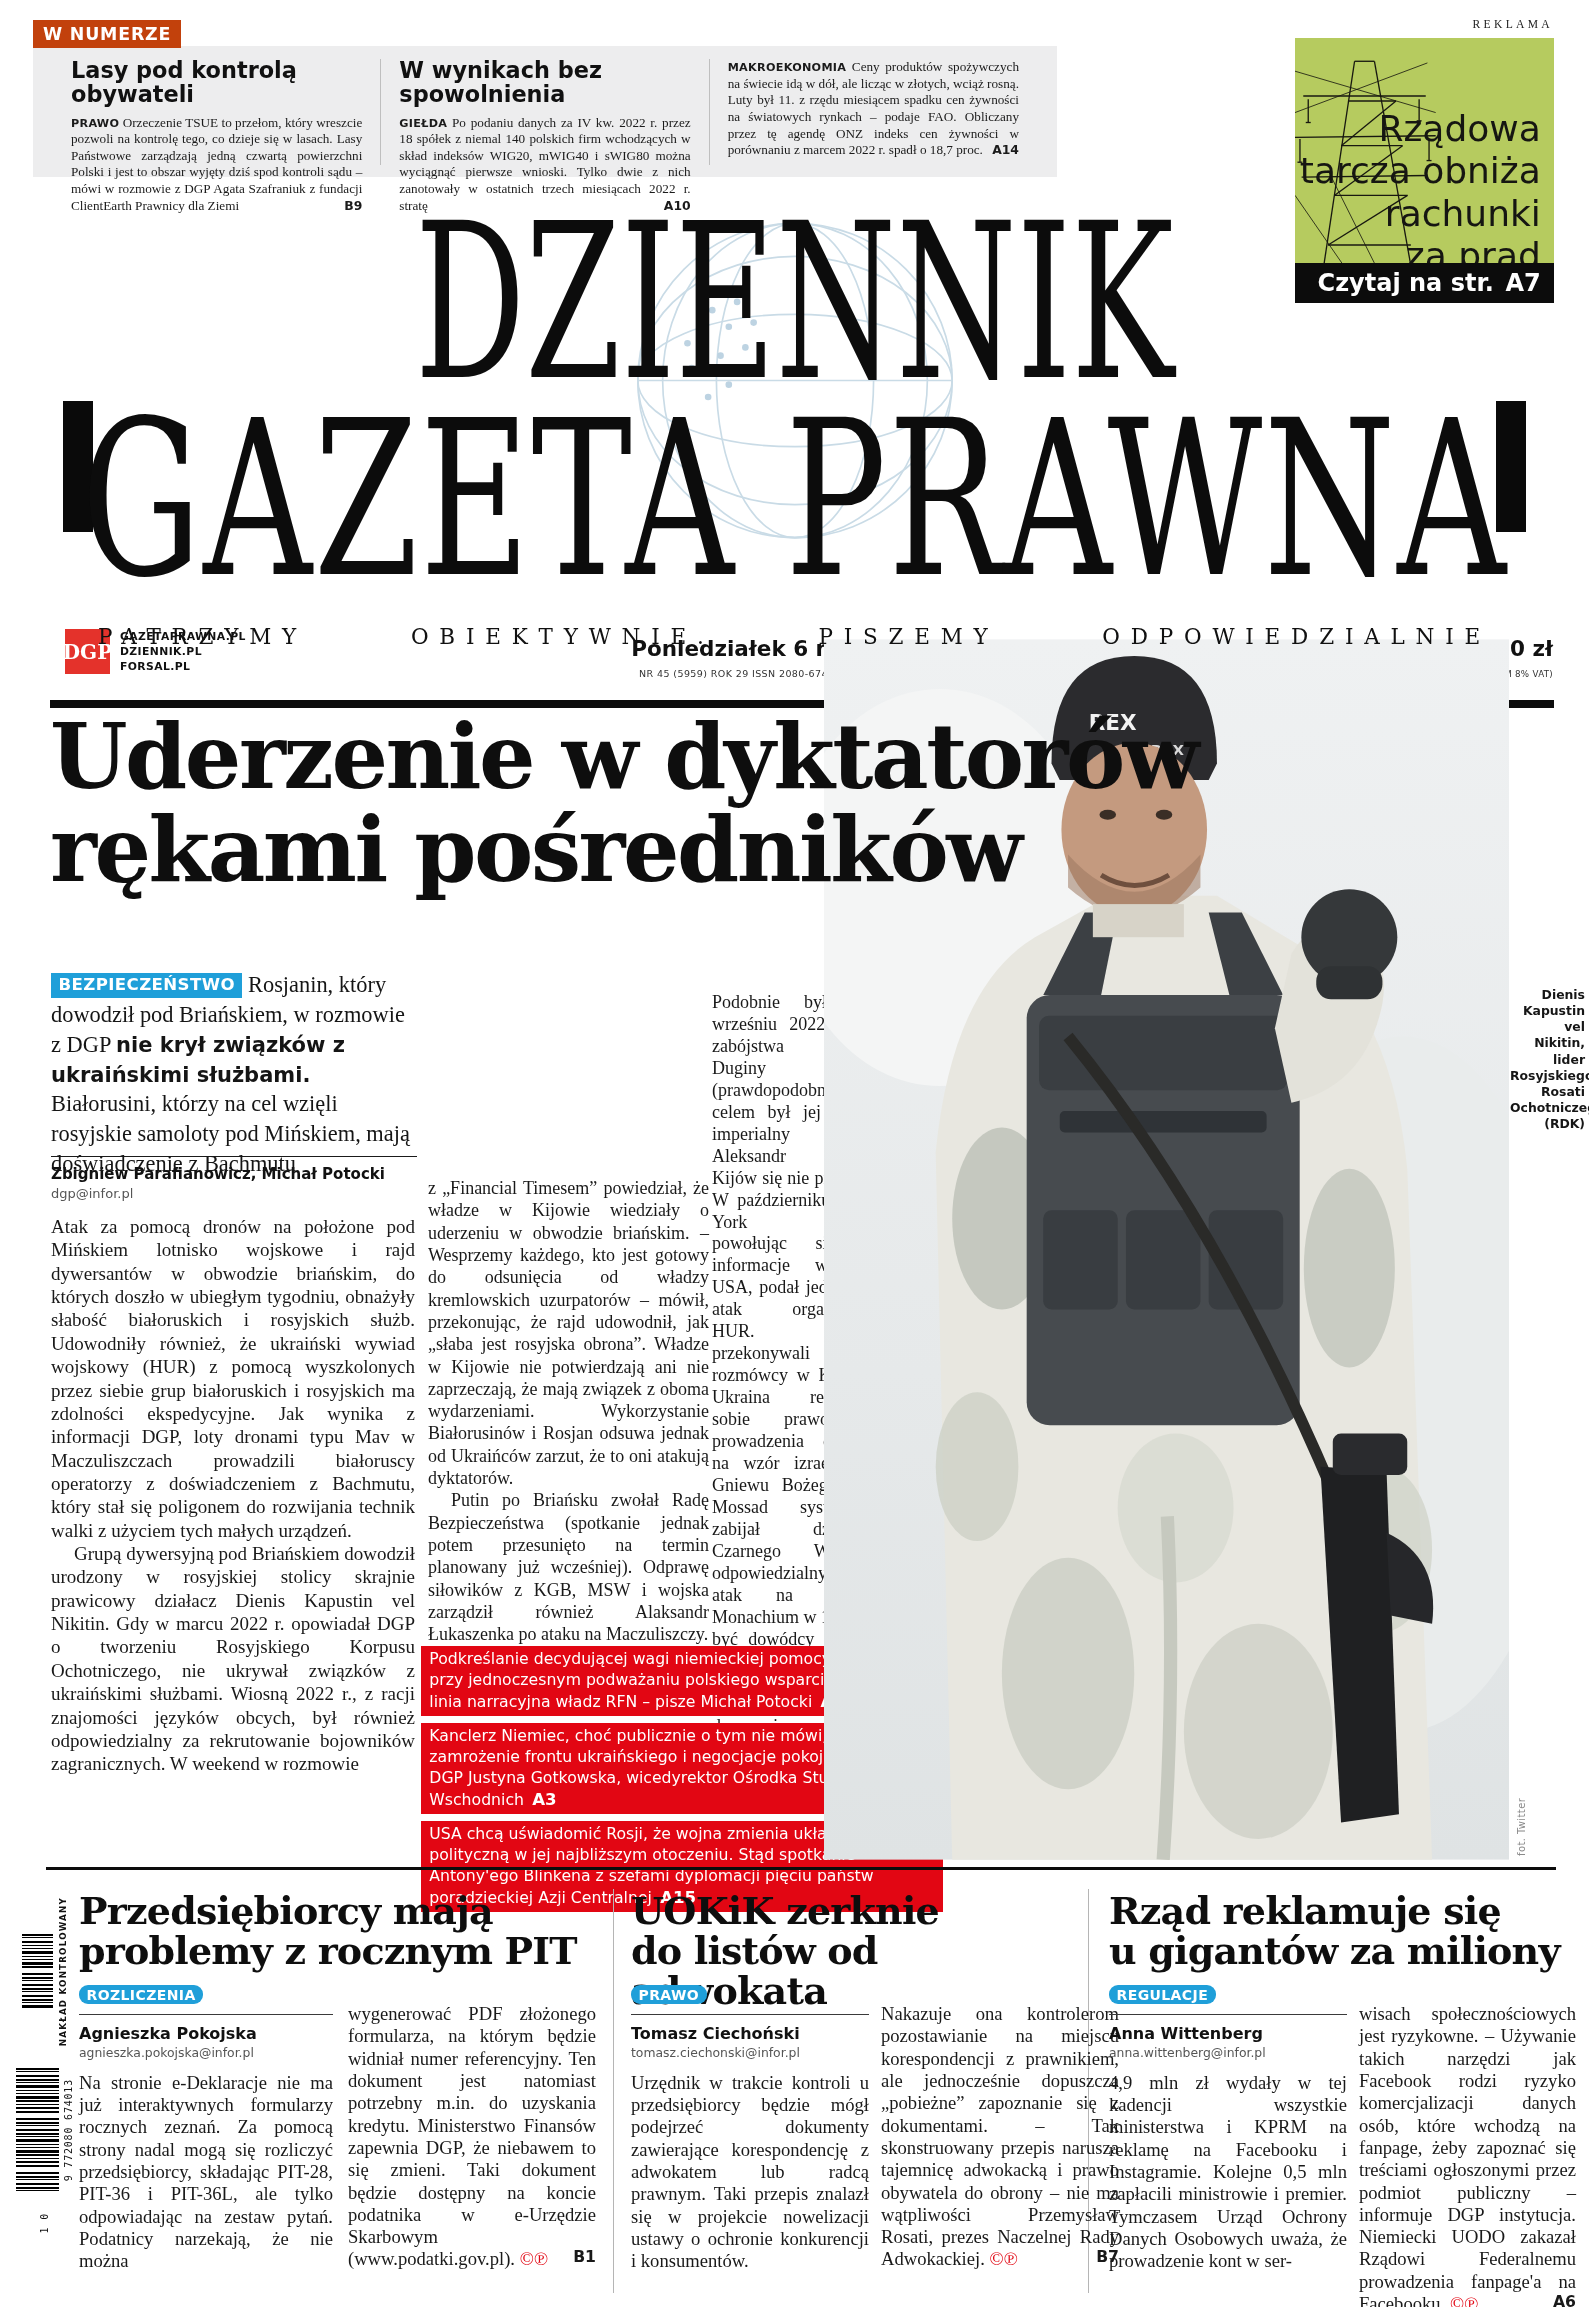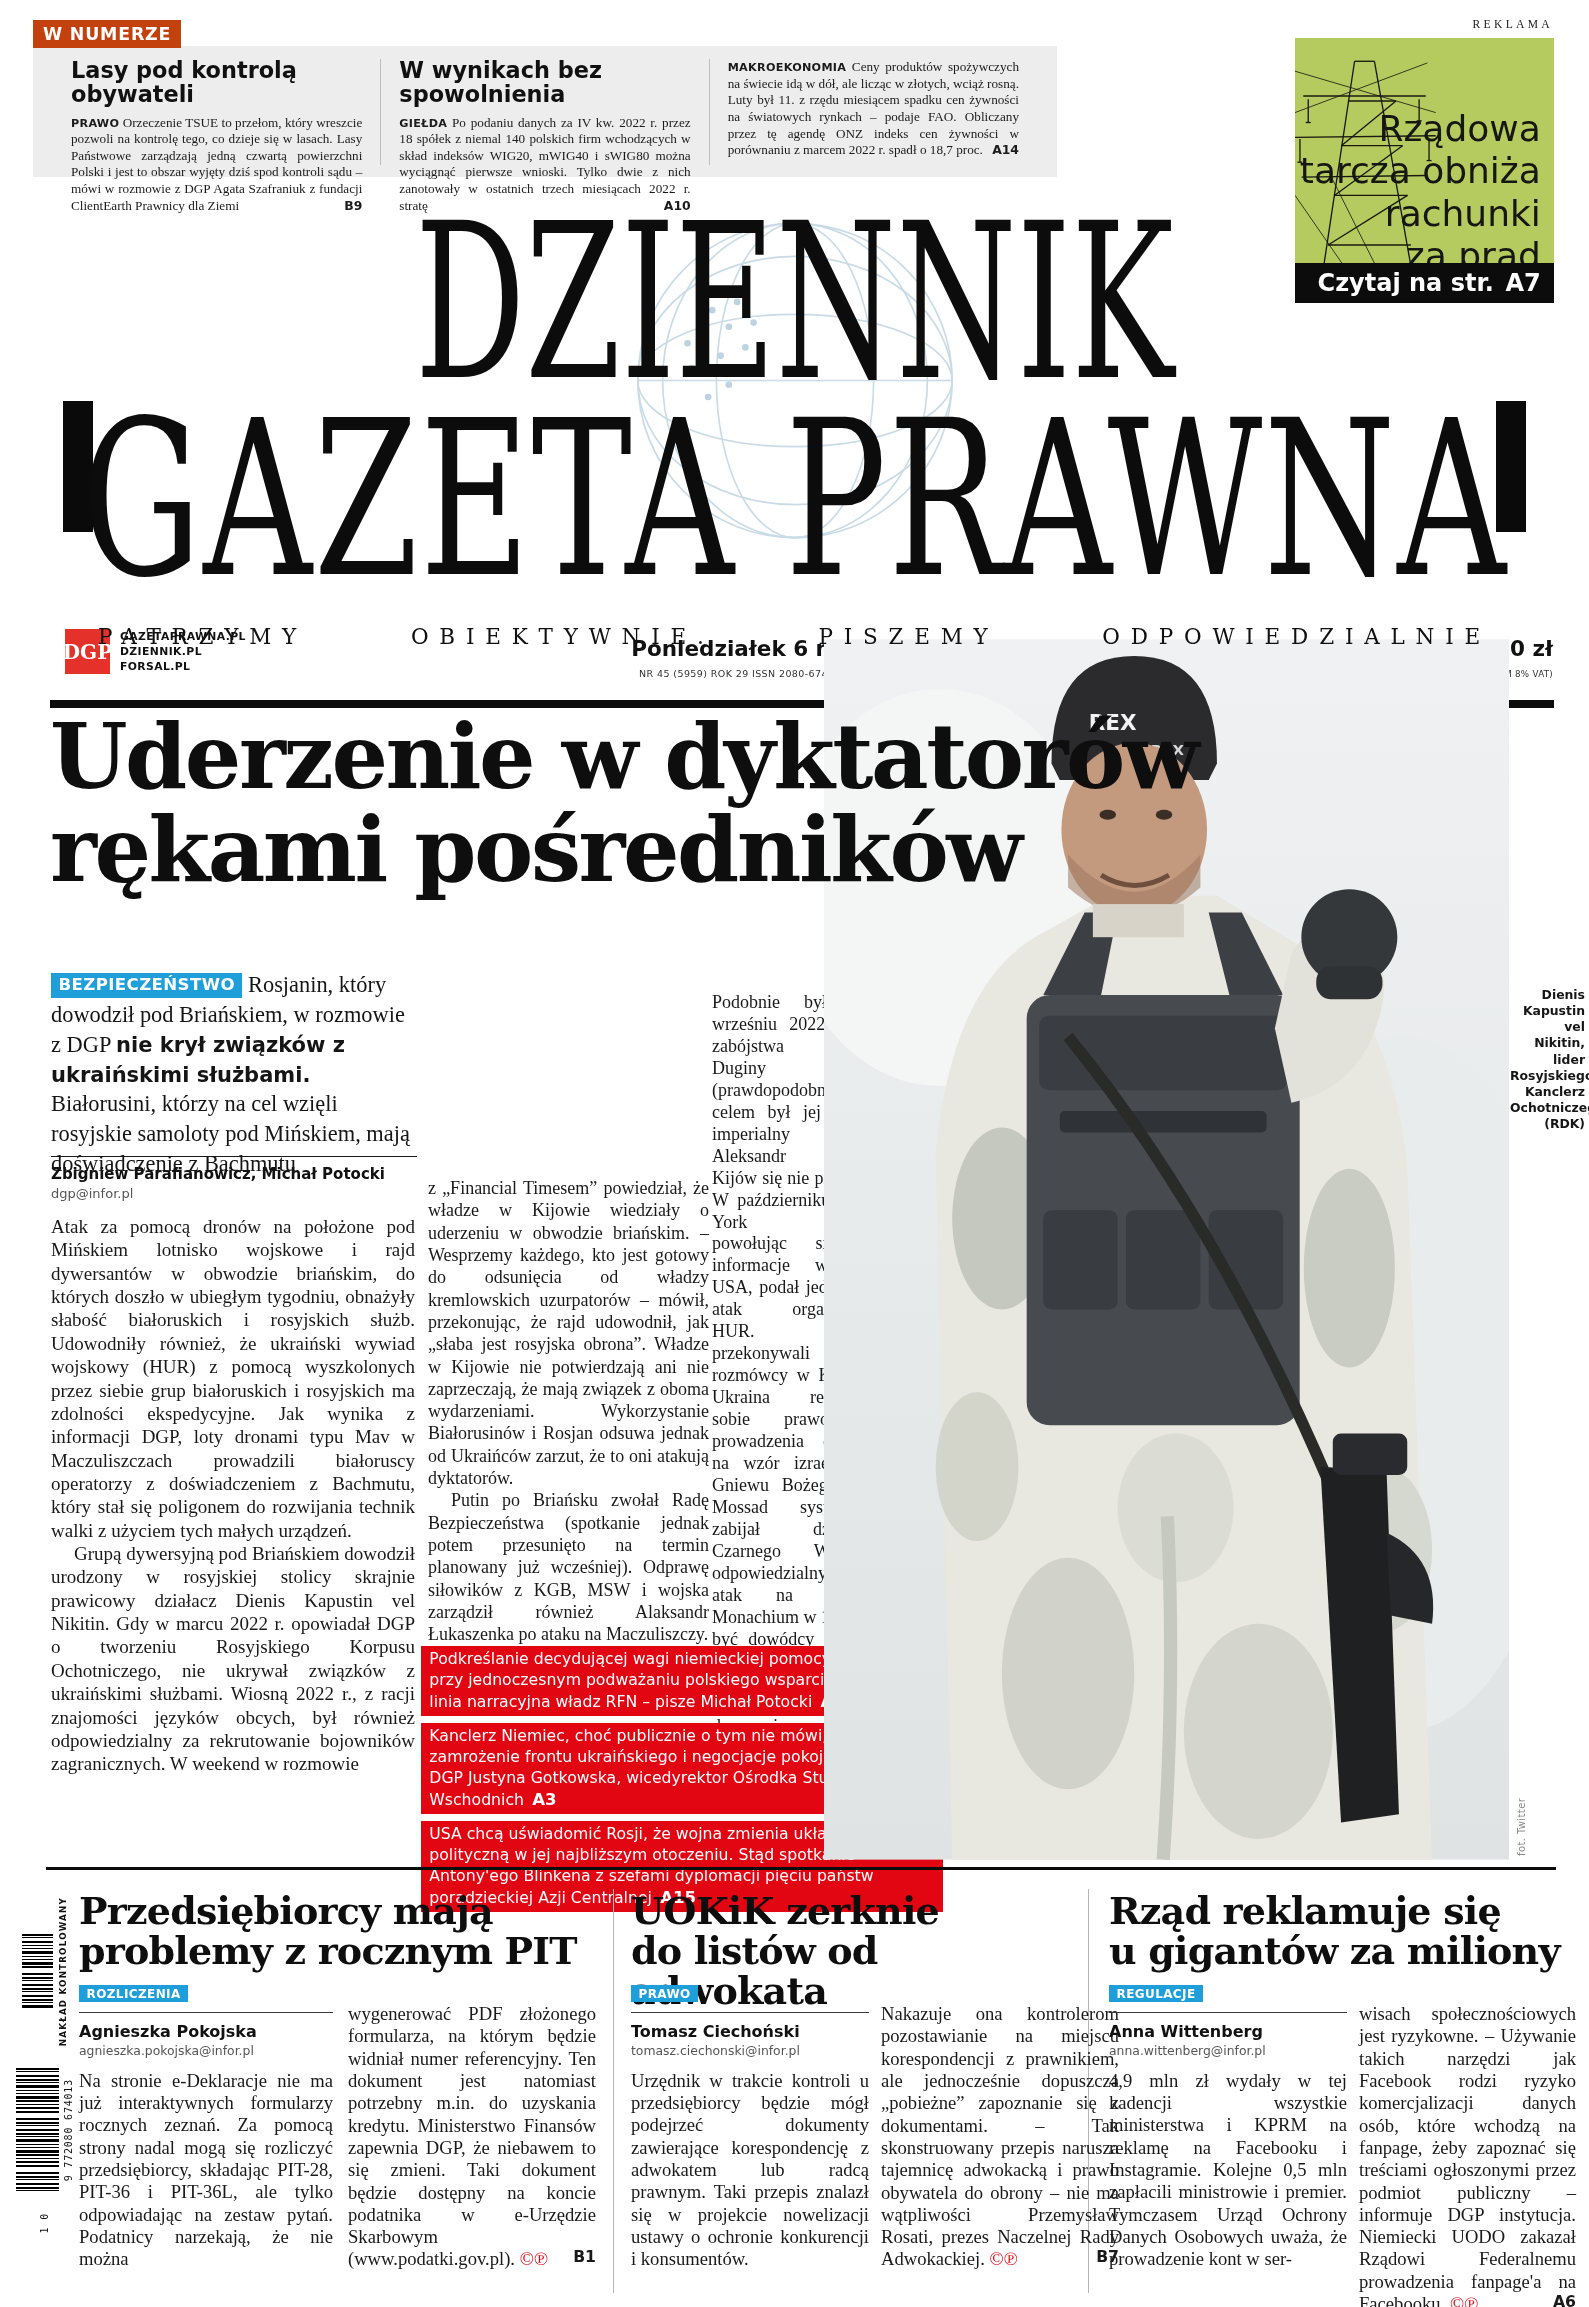--- a/index.html
+++ b/index.html
@@ -74,21 +74,21 @@
   .photo-cap{font-family:"DejaVu Sans",sans-serif;font-weight:bold;font-size:12.4px;line-height:1.3;
     text-align:right;color:#161616;}
   .photo-cap span{display:block;}
   .photo-credit{writing-mode:vertical-rl;transform:rotate(180deg);font-family:"DejaVu Sans",sans-serif;
     font-size:10px;color:#8a8a8a;letter-spacing:0.4px;}
 
   
   .bhead{font-family:"DejaVu Serif",serif;font-weight:bold;font-size:38px;line-height:1.05;
     letter-spacing:-0.8px;color:#0e0e0e;}
   .tag-sm{display:inline-block;background:#1f9fd9;color:#fff;font-family:"DejaVu Sans",sans-serif;
-    font-weight:bold;font-size:12px;padding:1.7px 7.5px;letter-spacing:0.4px;}
+    font-weight:bold;font-size:14px;padding:1.7px 7.5px;letter-spacing:0.4px;border-radius:9px;}
   .tagrow{border-bottom:1.7px solid #3a3a3a;padding-bottom:10px;}
   .bb-name{font-family:"DejaVu Sans",sans-serif;font-weight:bold;font-size:16px;color:#111;margin-top:8.3px;}
   .bb-mail{font-family:"DejaVu Sans",sans-serif;font-size:12.4px;color:#555;margin-top:2.5px;}
   .bbody p{margin:11.6px 0 0 0;font-size:18.6px;line-height:1.2;text-align:justify;color:#191919;}
   .bbody.nohead p{margin-top:0;}
   .vdivider{width:0.8px;background:#b5b5b5;}
 
   
   .bc-wrap{display:flex;flex-direction:column;align-items:center;gap:21.5px;}
   .bc-label{writing-mode:vertical-rl;transform:rotate(180deg);font-family:"DejaVu Sans",sans-serif;
@@ -297,21 +297,21 @@
 
   <div class="abs bodycol c3" style="left:712px;top:992px;width:250px;">
     <p><span class="cut3"></span><span>Podobnie było we wrześniu 2022 r. Do zabójstwa Darii Duginy (prawdopodobnym celem był jej ojciec, imperialny ideolog Aleksandr Dugin) Kijów się nie przyznał. W październiku „New York Times”, powołując się na informacje wywiadu USA, podał jednak, że atak organizował HUR. Jak przekonywali nasi rozmówcy w Kijowie, Ukraina rezerwuje sobie prawo do prowadzenia operacji na wzór izraelskiego Gniewu Bożego, gdy Mossad systemowo zabijał działaczy Czarnego Września odpowiedzialnych za atak na sportowców w Monachium w 1972 r. Celem mają być dowódcy odpowiedzialni za pacyfikację Mariupola, zbrodniarze z Buczy i Iziumu. W grę wchodzą również akcje dywersyjne z wykorzystaniem grup białoruskich i rosyjskich. </span><span class="cp">©℗</span><span class="endref">A2–3</span></p>
   </div>
 
   <div class="abs photo-cap" style="left:1510px;top:987px;width:75px;">
     <span>Dienis</span>
     <span>Kapustin</span>
     <span>vel Nikitin, lider</span>
     <span>Rosyjskiego</span>
-    <span>Kanclerz</span>
+    <span>Rosati</span>
     <span>Ochotniczego</span>
     <span>(RDK)</span>
   </div>
   <div class="abs photo-credit" style="left:1516px;top:1748px;height:108px;">fot. Twitter</div>
 
   <div class="abs" style="left:421px;top:1646px;width:522px;">
     <div class="callout"><span>Podkreślanie decydującej wagi niemieckiej pomocy dla Ukrainy przy jednoczesnym podważaniu polskiego wsparcia to nowa linia narracyjna władz RFN – pisze Michał Potocki</span><b>A2</b></div>
     <div class="callout"><span>Kanclerz Niemiec, choć publicznie o tym nie mówi, stawia na zamrożenie frontu ukraińskiego i negocjacje pokojowe – mówi DGP Justyna Gotkowska, wicedyrektor Ośrodka Studiów Wschodnich</span><b>A3</b></div>
     <div class="callout"><span>USA chcą uświadomić Rosji, że wojna zmienia układankę polityczną w jej najbliższym otoczeniu. Stąd spotkanie Antony'ego Blinkena z szefami dyplomacji pięciu państw poradzieckiej Azji Centralnej</span><b>A15</b></div>
   </div>

